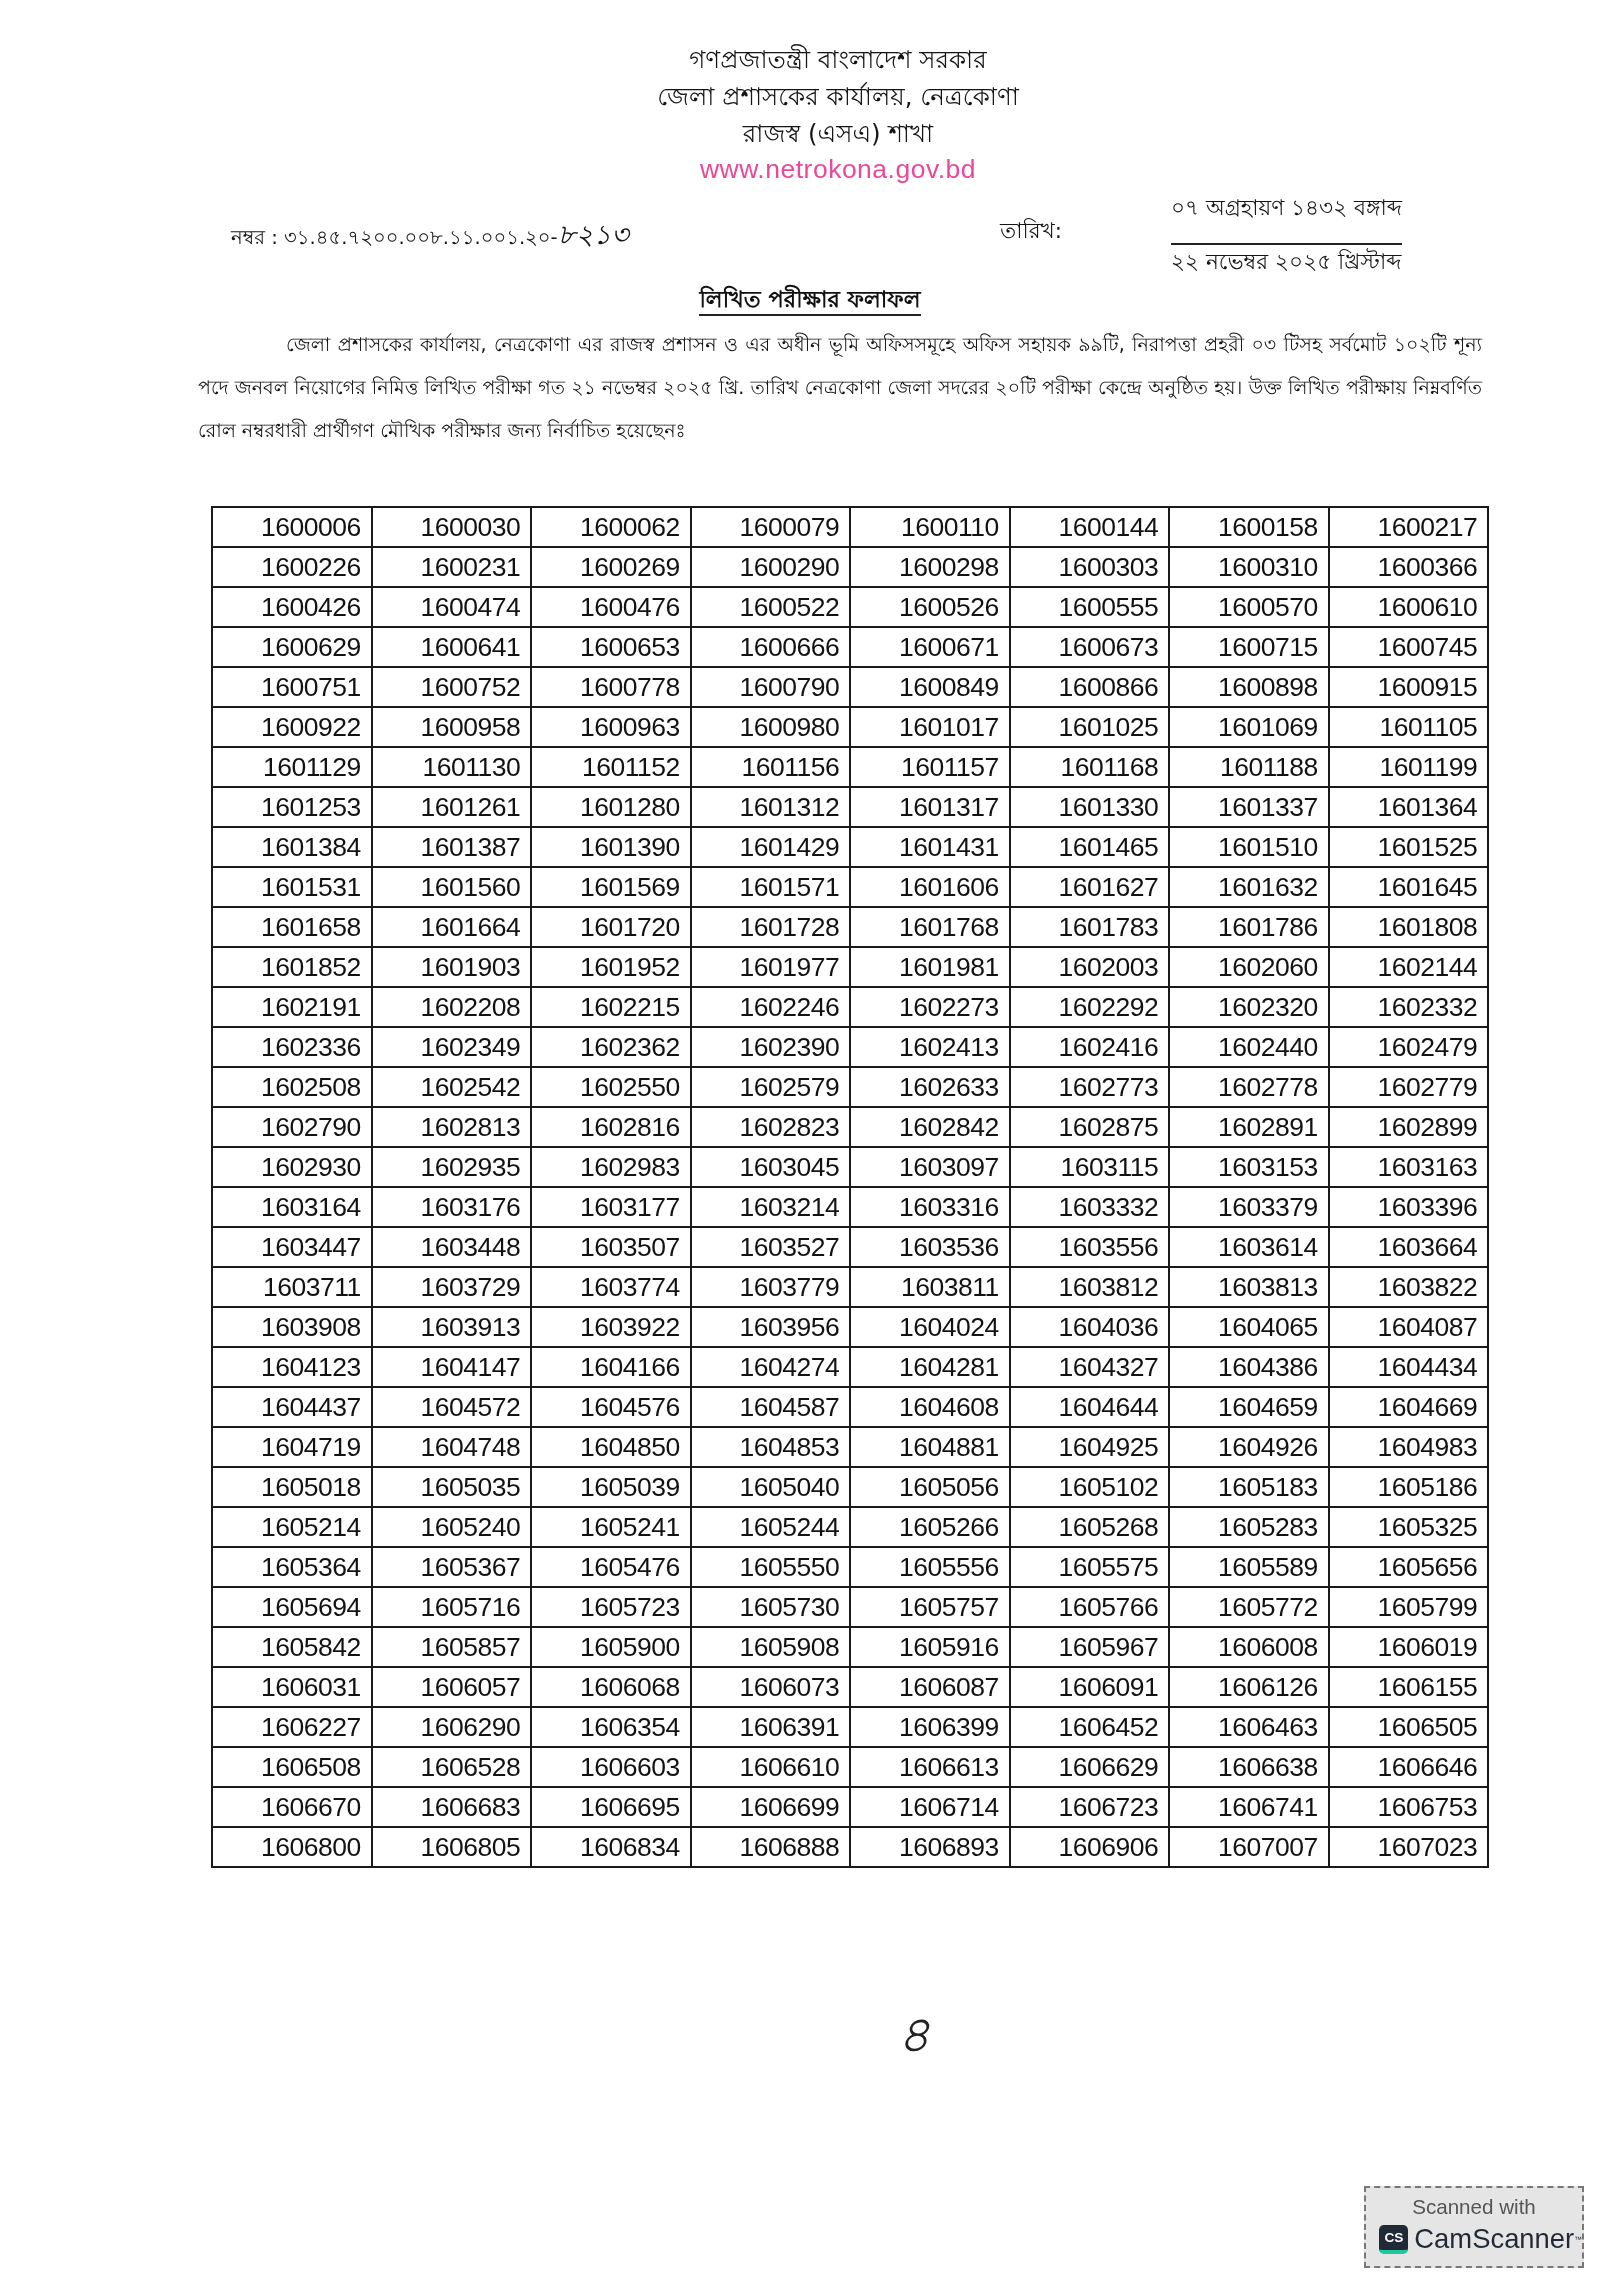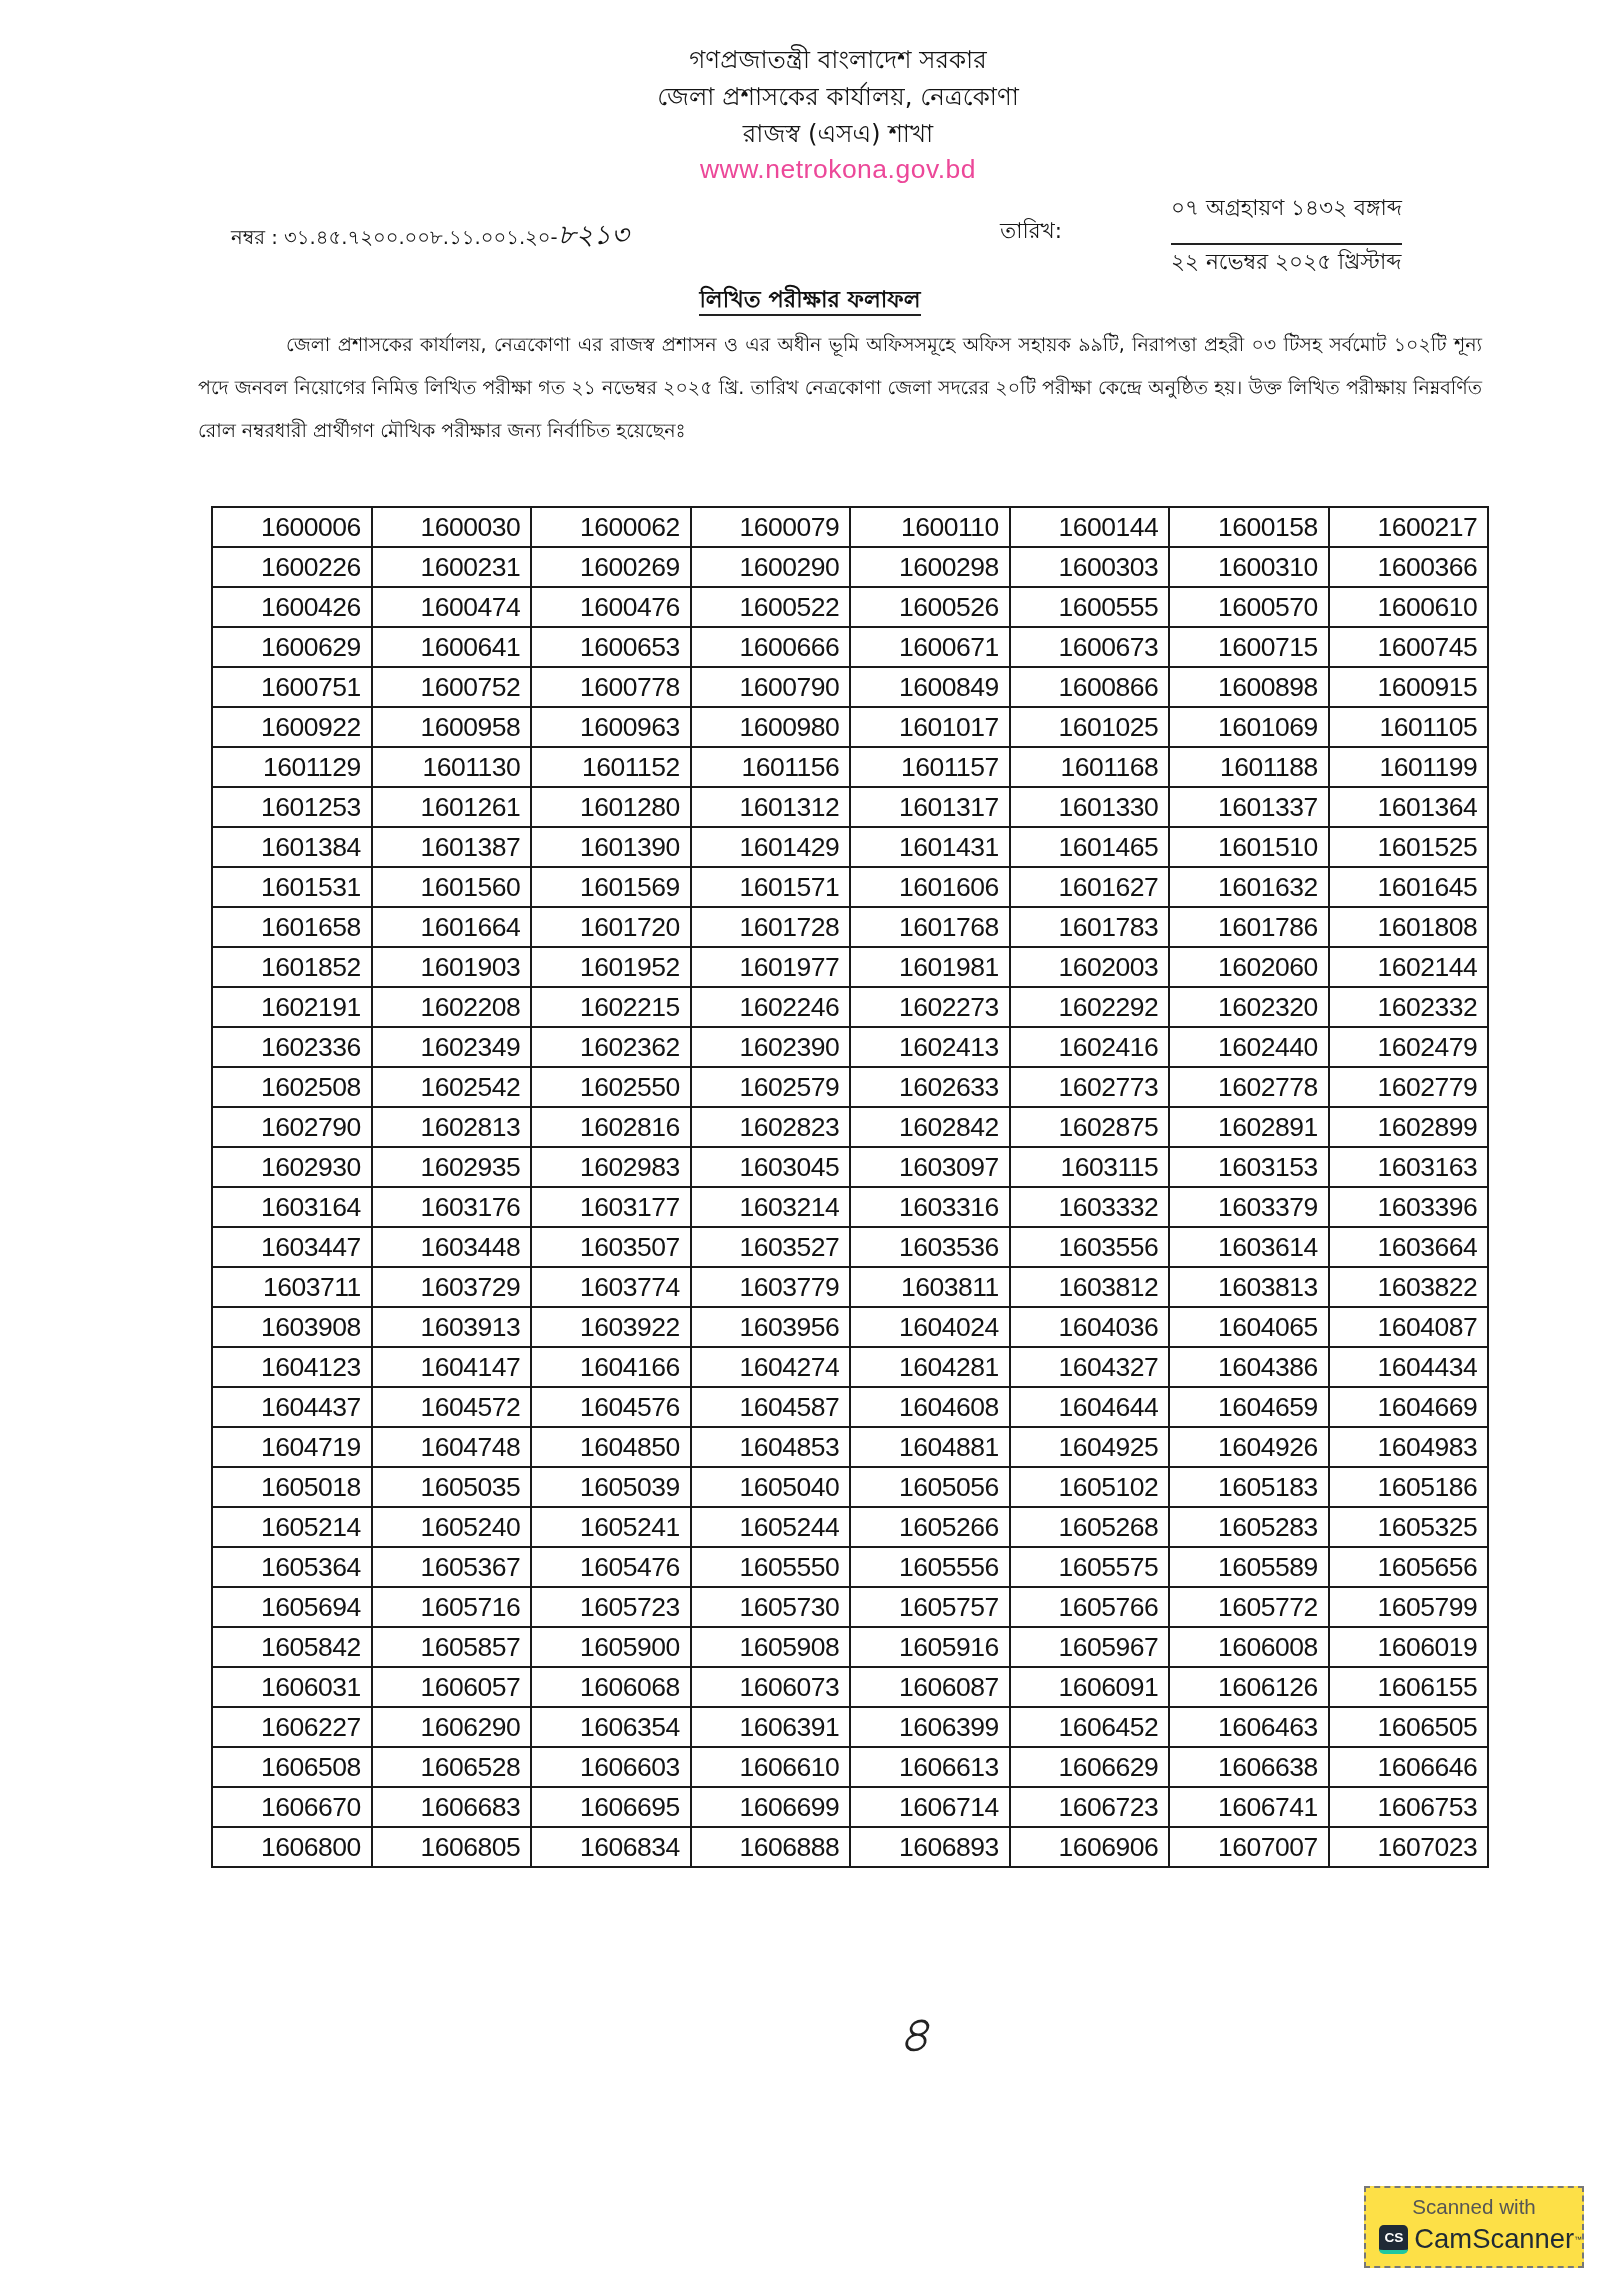--- a/index.html
+++ b/index.html
@@ -122,21 +122,21 @@
       font-style: italic;
       color: #222;
     }
     .watermark {
       position: absolute;
       left: 1364px;
       top: 2186px;
       width: 220px;
       height: 82px;
       border: 2px dashed #777;
-      background: #fde047;
+      background: #e5e5e5;
       box-sizing: border-box;
       text-align: center;
       font-family: "Liberation Sans", sans-serif;
     }
     .watermark .scanned {
       font-size: 20.6px;
       color: #555;
       margin-top: 5.9px;
       line-height: 25.5px;
     }

